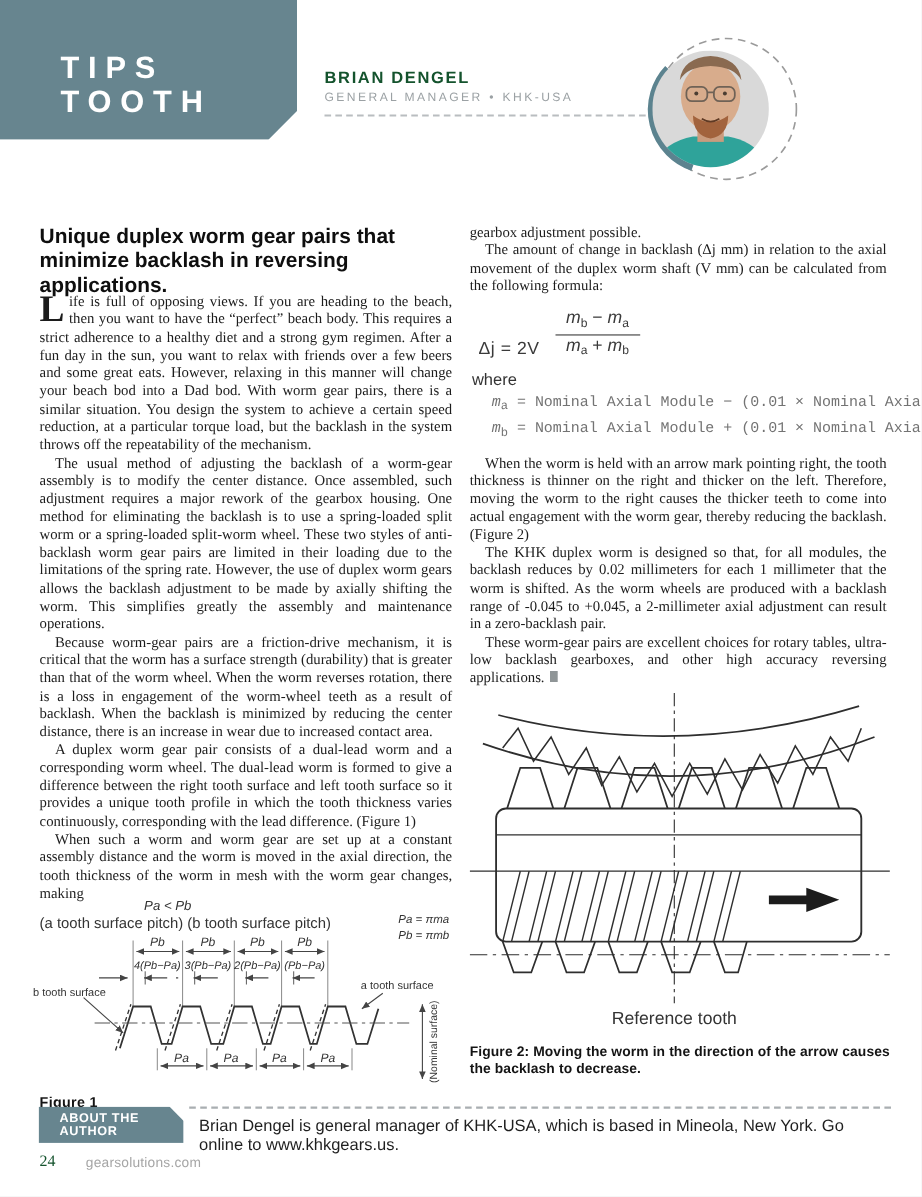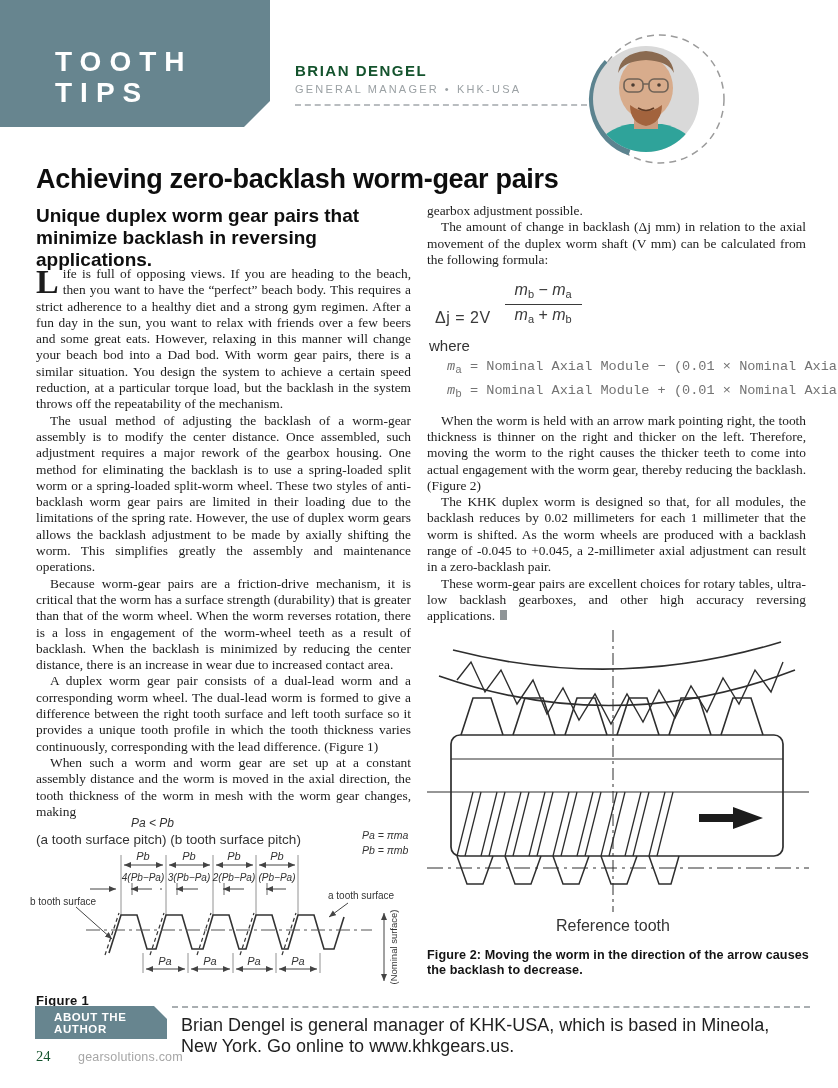--- a/index.html
+++ b/index.html
@@ -73,34 +73,34 @@
 
   
   .about-dash { position:absolute; left:172px; top:1006px; width:638px; border-top:2px dashed #a9aeb1; }
   .about-box {
     position:absolute; left:35px; top:1006px; width:132px; height:33px;
     background:#67858f; color:#fff; display:flex; align-items:center; justify-content:center;
     font-weight:bold; font-size:11.5px; letter-spacing:0.6px;
     clip-path:polygon(0 0,calc(100% - 13px) 0,100% 13px,100% 100%,0 100%);
     padding-left:19px;
   }
-  .about-text { position:absolute; left:181px; top:1015px; width:628px; font-size:18px; color:#1f1f1f; }
+  .about-text { position:absolute; left:181px; top:1015px; width:628px; font-size:15px; color:#1f1f1f; }
   .about-text a { color:#1f1f1f; text-decoration:none; }
   .page-number { position:absolute; left:36px; top:1048px; font-family:"Liberation Serif", serif; font-size:14.5px; color:#14532d; }
   .site-link { position:absolute; left:78px; top:1050px; font-size:12.5px; color:#a6a6a6; letter-spacing:0.2px; }
 </style>
 </head>
 <body>
 
 <div class="page">
 
   <div class="brand-block">
     <div class="brand-text">
+      <div>TIPS</div>
       <div>TOOTH</div>
-      <div>TIPS</div>
     </div>
   </div>
 
   <div class="author-block">
     <div class="author-name">BRIAN DENGEL</div>
     <div class="author-creds">
       <span>GENERAL MANAGER</span><span class="bullet">•</span><span>KHK-USA</span>
     </div>
   </div>
   <div class="header-dash"></div>
@@ -122,21 +122,20 @@
         <rect x="77" y="54" width="19" height="13" rx="5" fill="none" stroke="#6f6256" stroke-width="1.6"></rect>
         <line x1="71" y1="59" x2="77" y2="59" stroke="#6f6256" stroke-width="1.6"></line>
         <circle cx="61" cy="60" r="1.8" fill="#4b3d32"></circle>
         <circle cx="87" cy="60" r="1.8" fill="#4b3d32"></circle>
         <path d="M58 80 Q74 92 90 80 Q90 98 74 101 Q58 98 58 80 Z" fill="#a2633d"></path>
         <path d="M66 83 Q74 88 82 83" fill="none" stroke="#5f3a24" stroke-width="1.6"></path>
       </g>
     </svg>
   </div>
 
-  <h1 class="article-title">Achieving zero-backlash worm-gear pairs</h1>
   <h2 class="article-subtitle">Unique duplex worm gear pairs that minimize backlash in reversing applications.</h2>
 
   <div class="col col-left">
     <p><span class="dropcap">L</span><span>ife is full of opposing views. If you are heading to the beach, then you want to have the “perfect” beach body. This requires a strict adherence to a healthy diet and a strong gym regimen. After a fun day in the sun, you want to relax with friends over a few beers and some great eats. However, relaxing in this manner will change your beach bod into a Dad bod. With worm gear pairs, there is a similar situation. You design the system to achieve a certain speed reduction, at a particular torque load, but the backlash in the system throws off the repeatability of the mechanism.</span></p>
     <p class="ind">The usual method of adjusting the backlash of a worm-gear assembly is to modify the center distance. Once assembled, such adjustment requires a major rework of the gearbox housing. One method for eliminating the backlash is to use a spring-loaded split worm or a spring-loaded split-worm wheel. These two styles of anti-backlash worm gear pairs are limited in their loading due to the limitations of the spring rate. However, the use of duplex worm gears allows the backlash adjustment to be made by axially shifting the worm. This simplifies greatly the assembly and maintenance operations.</p>
     <p class="ind">Because worm-gear pairs are a friction-drive mechanism, it is critical that the worm has a surface strength (durability) that is greater than that of the worm wheel. When the worm reverses rotation, there is a loss in engagement of the worm-wheel teeth as a result of backlash. When the backlash is minimized by reducing the center distance, there is an increase in wear due to increased contact area.</p>
     <p class="ind">A duplex worm gear pair consists of a dual-lead worm and a corresponding worm wheel. The dual-lead worm is formed to give a difference between the right tooth surface and left tooth surface so it provides a unique tooth profile in which the tooth thickness varies continuously, corresponding with the lead difference. (Figure 1)</p>
     <p class="ind">When such a worm and worm gear are set up at a constant assembly distance and the worm is moved in the axial direction, the tooth thickness of the worm in mesh with the worm gear changes, making</p>
   </div>
 

